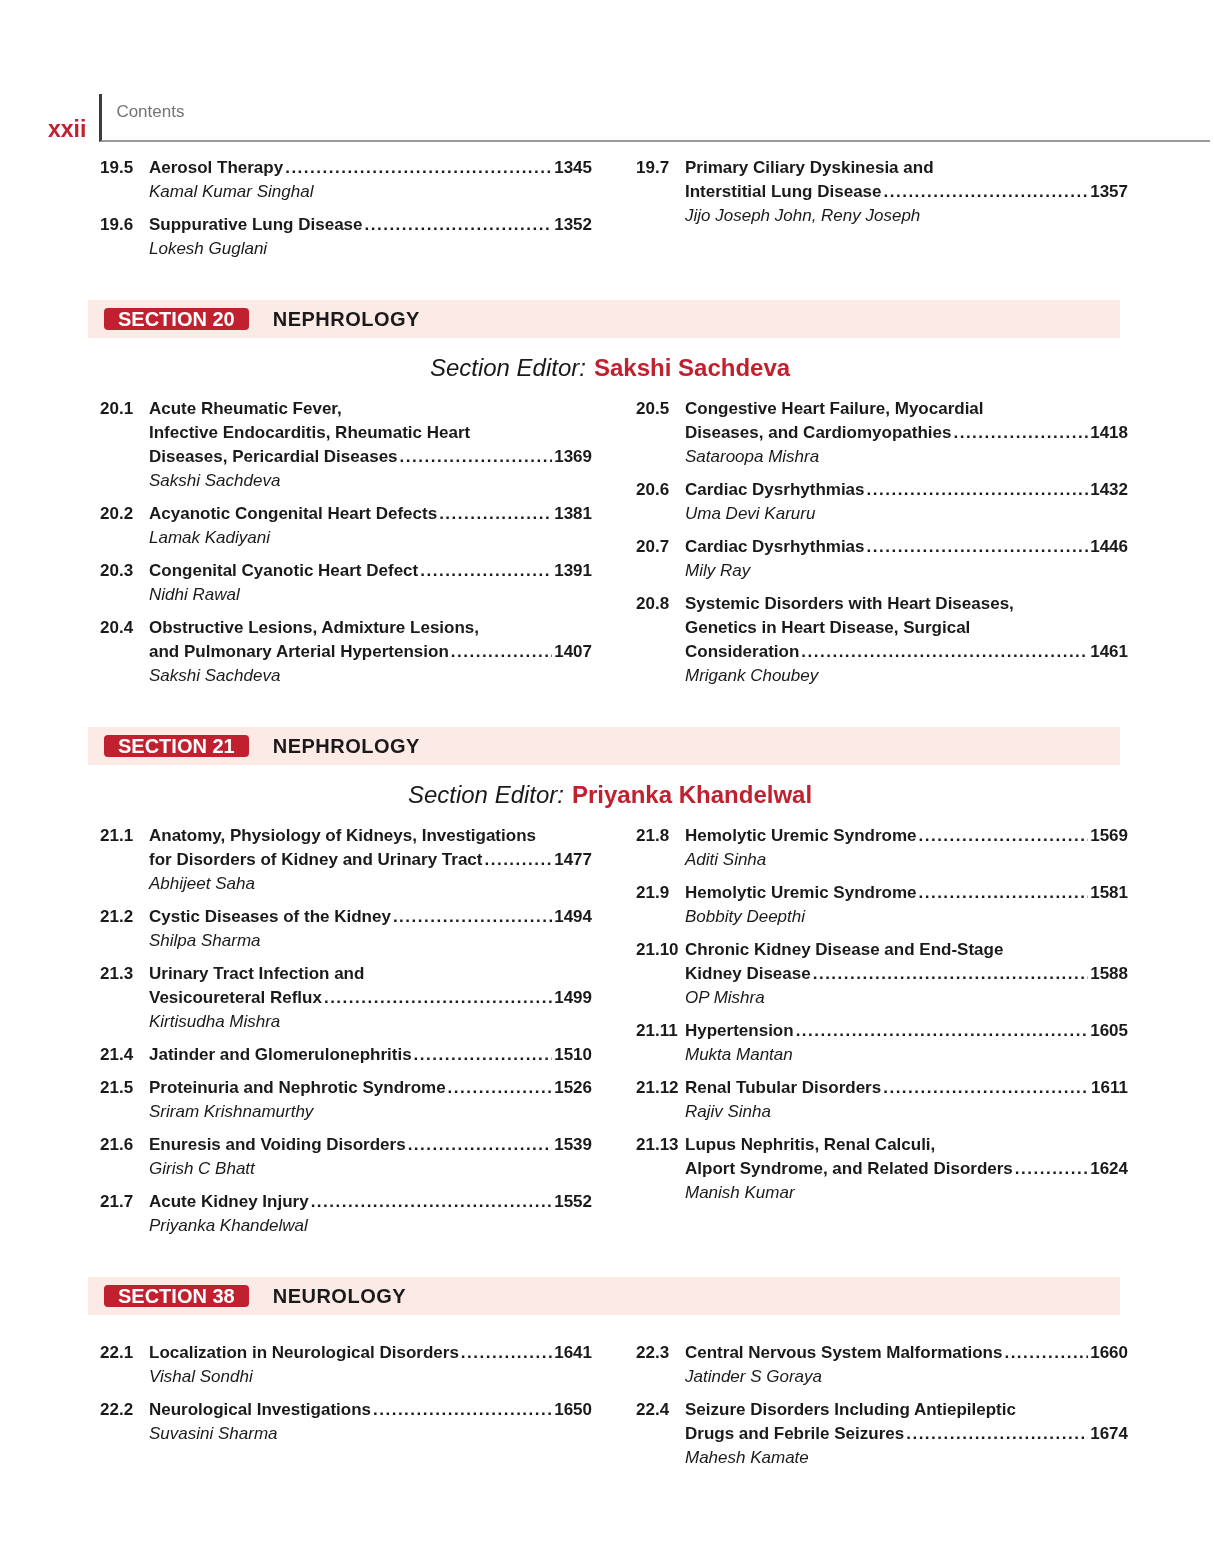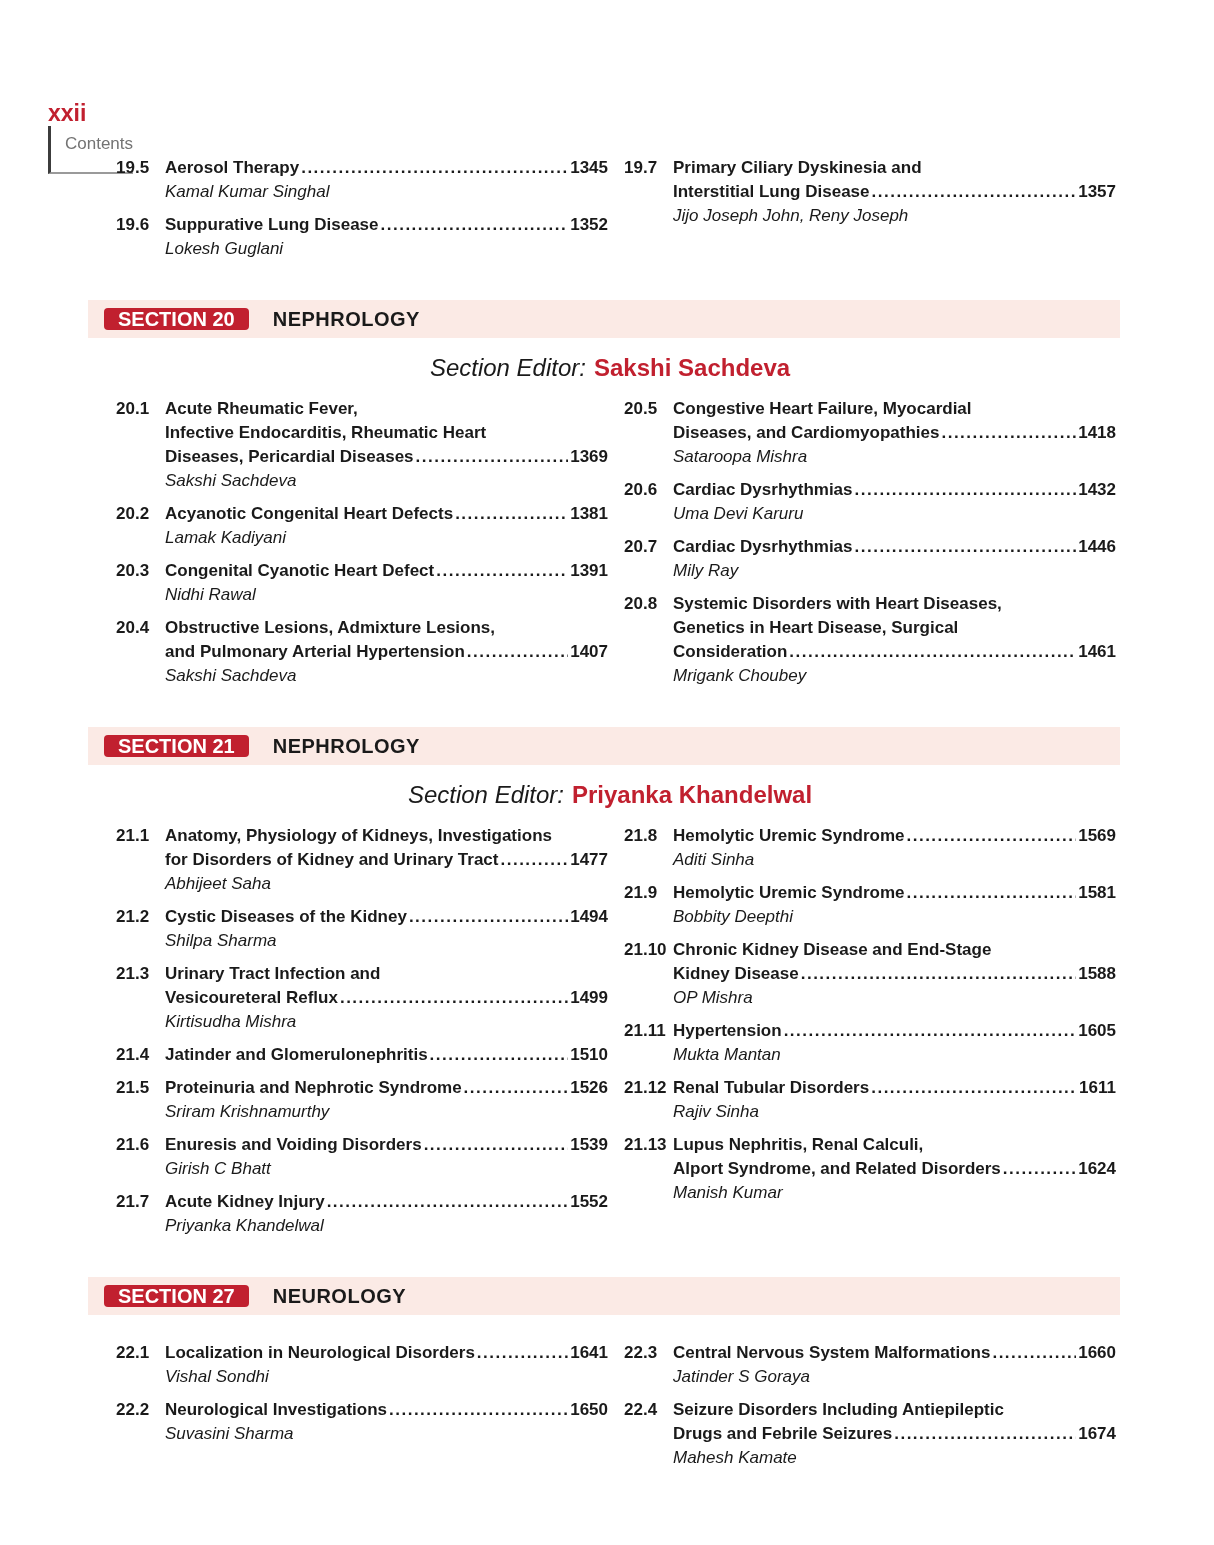--- a/index.html
+++ b/index.html
@@ -17,22 +17,21 @@
     overflow: hidden;
   }
 
   
   .header {
     position: absolute;
     top: 94px;
     left: 48px;
     right: 4px;
     display: flex;
-    align-items: flex-start;
-    flex-direction: column;
+    align-items: flex-end;
   }
   .folio {
     color: var(--red, #c1202f);
     font-weight: bold;
     font-size: 23px;
     line-height: 26px;
     padding-right: 13px;
     padding-top: 6px;
   }
   .header-right {
@@ -49,22 +48,21 @@
 
   
   .content {
     position: absolute;
     top: 156px;
     left: 100px;
     width: 1020px;
   }
   .two-col {
     display: flex;
-    gap: 16px;
-    margin-left: 16px;
+    gap: 44px;
   }
   .col { width: 492px; }
 
   
   .toc-section { margin-top: 30px; }
   .banner {
     background: var(--banner-pink, #fbeae5);
     height: 38px;
     display: flex;
     align-items: center;
@@ -468,21 +466,21 @@
                 </div>
                 <div class="author">Manish Kumar</div>
               </div>
             </div>
           </div>
       </div>
     </section>
 
     <section class="toc-section no-editor">
       <div class="banner">
-        <span class="badge">SECTION 27</span>
+        <span class="badge">SECTION 38</span>
         <span class="sec-title">NEUROLOGY</span>
       </div>
       <div class="two-col">
         <div class="col">
             <div class="entry">
               <span class="num">22.1</span>
               <div class="body">
                 <div class="tline last">
                   <span class="ttext">Localization in Neurological Disorders</span>
                   <span class="leader"></span>

